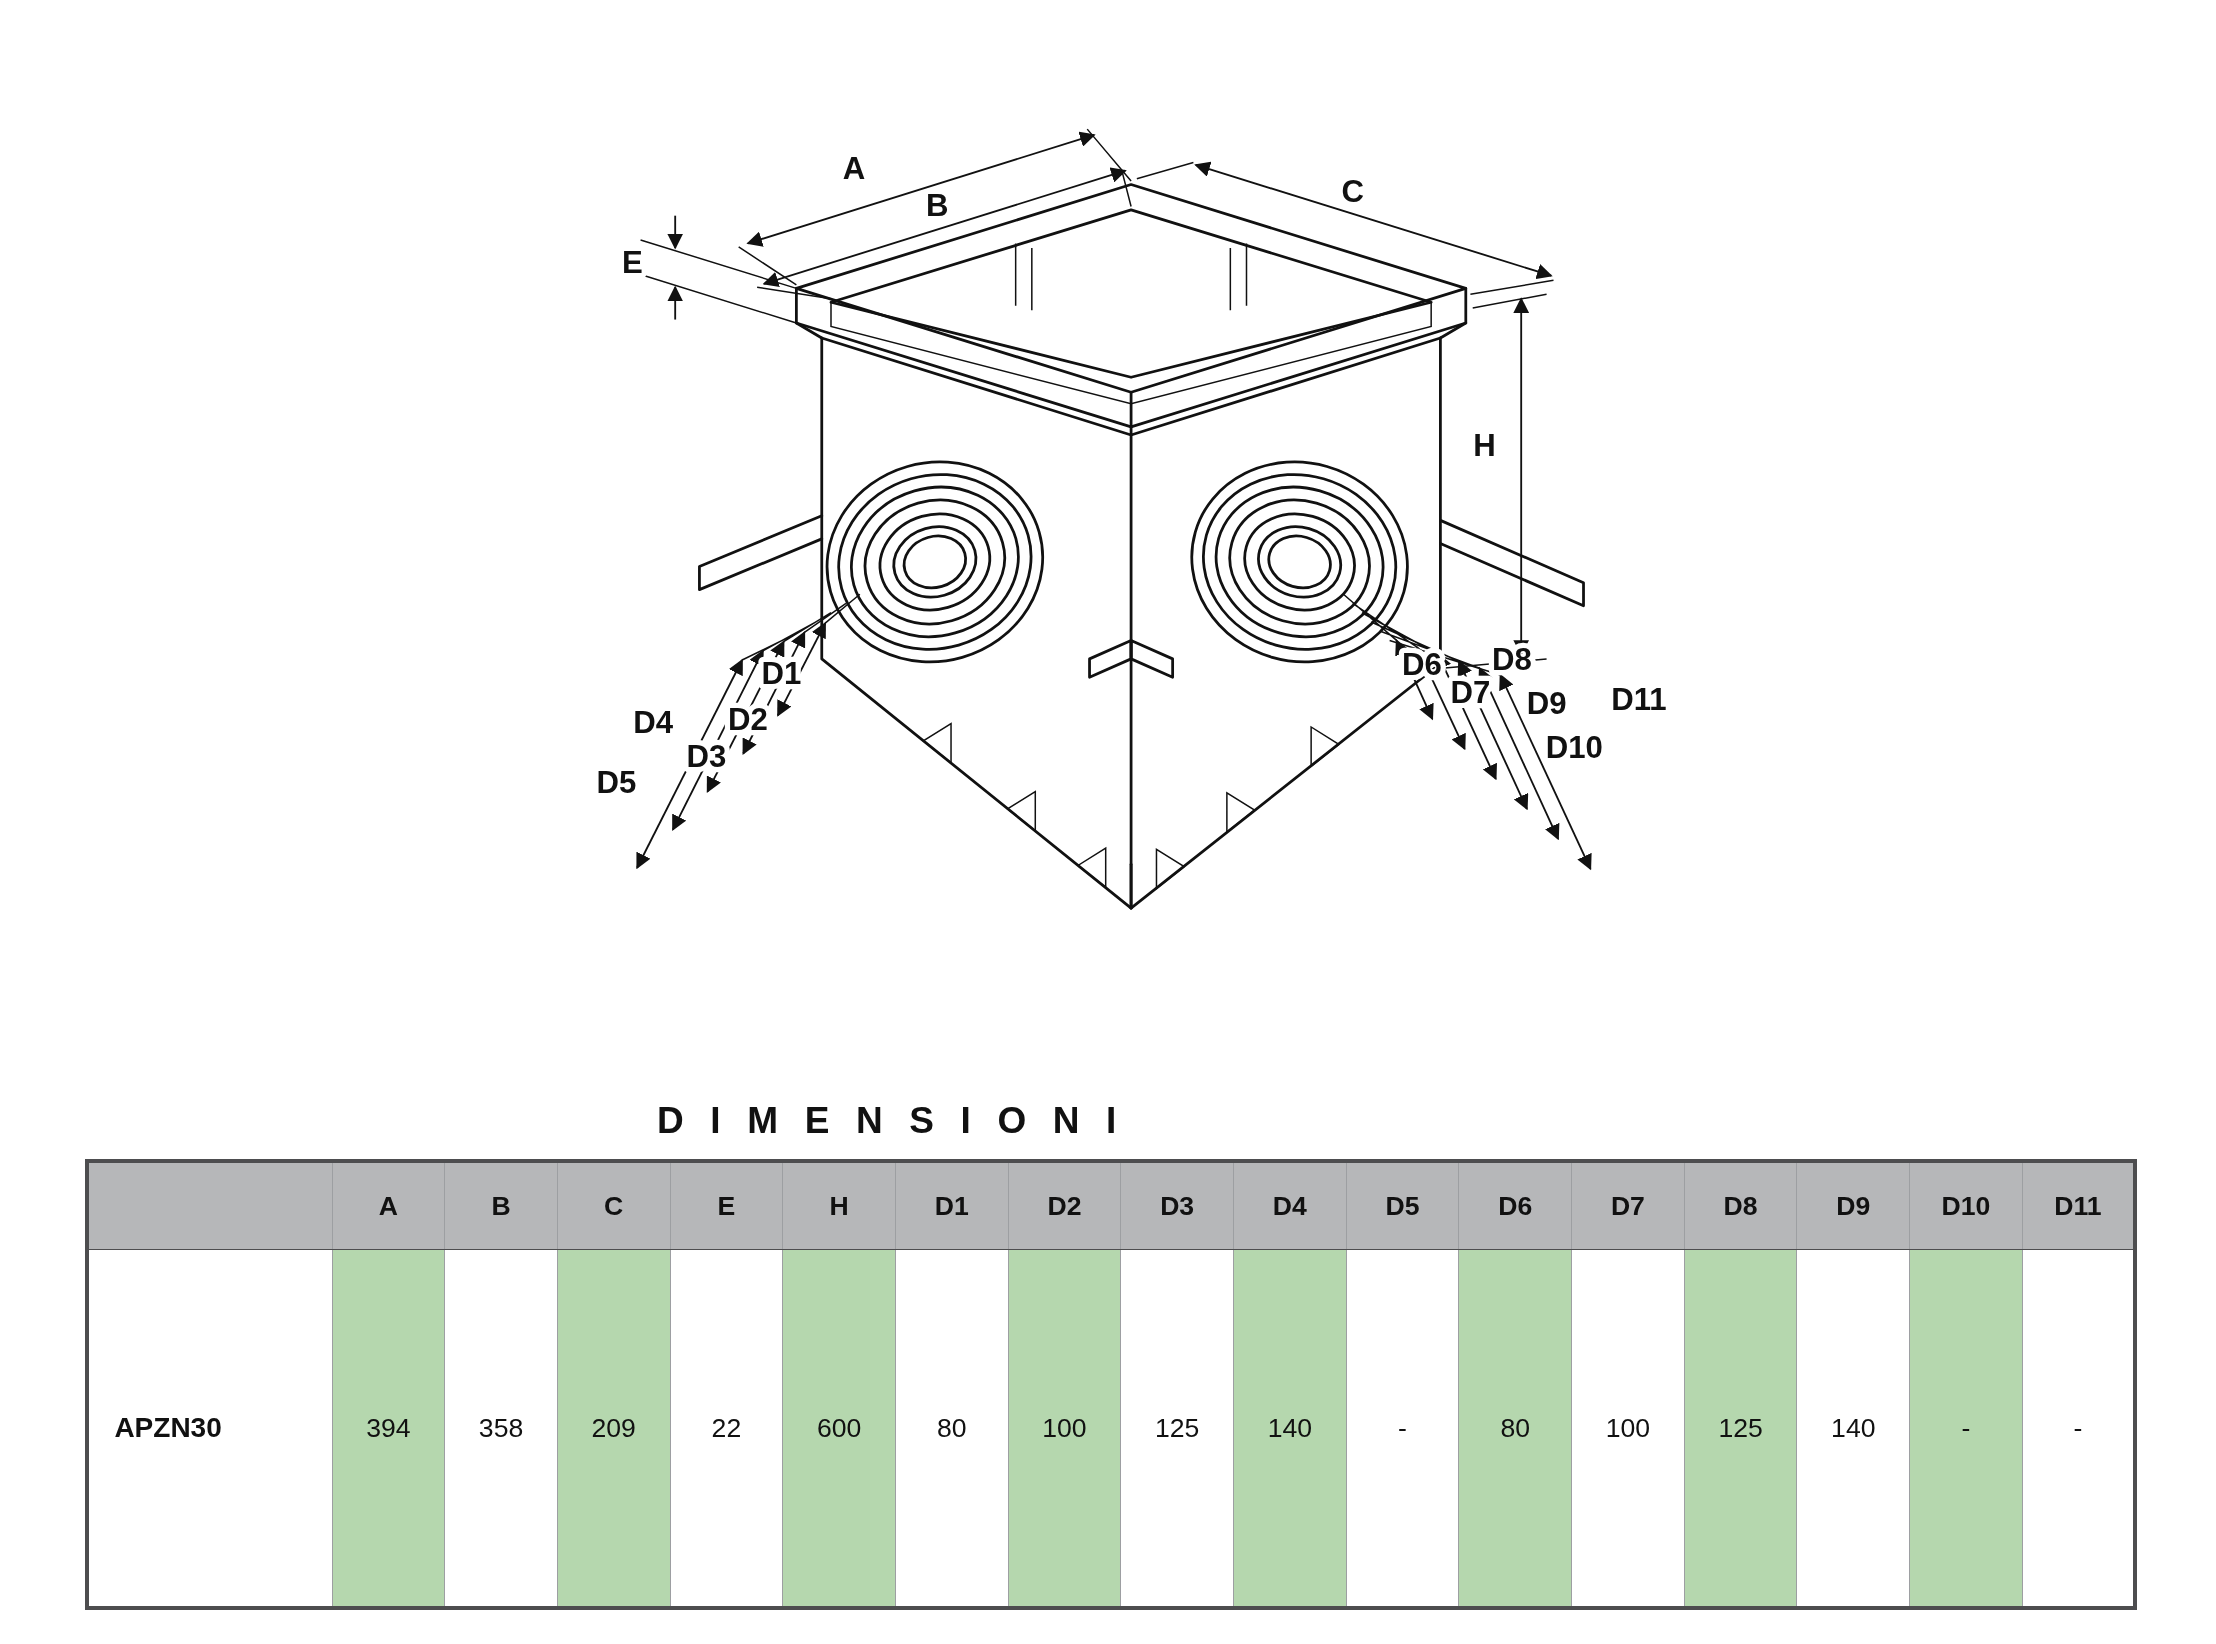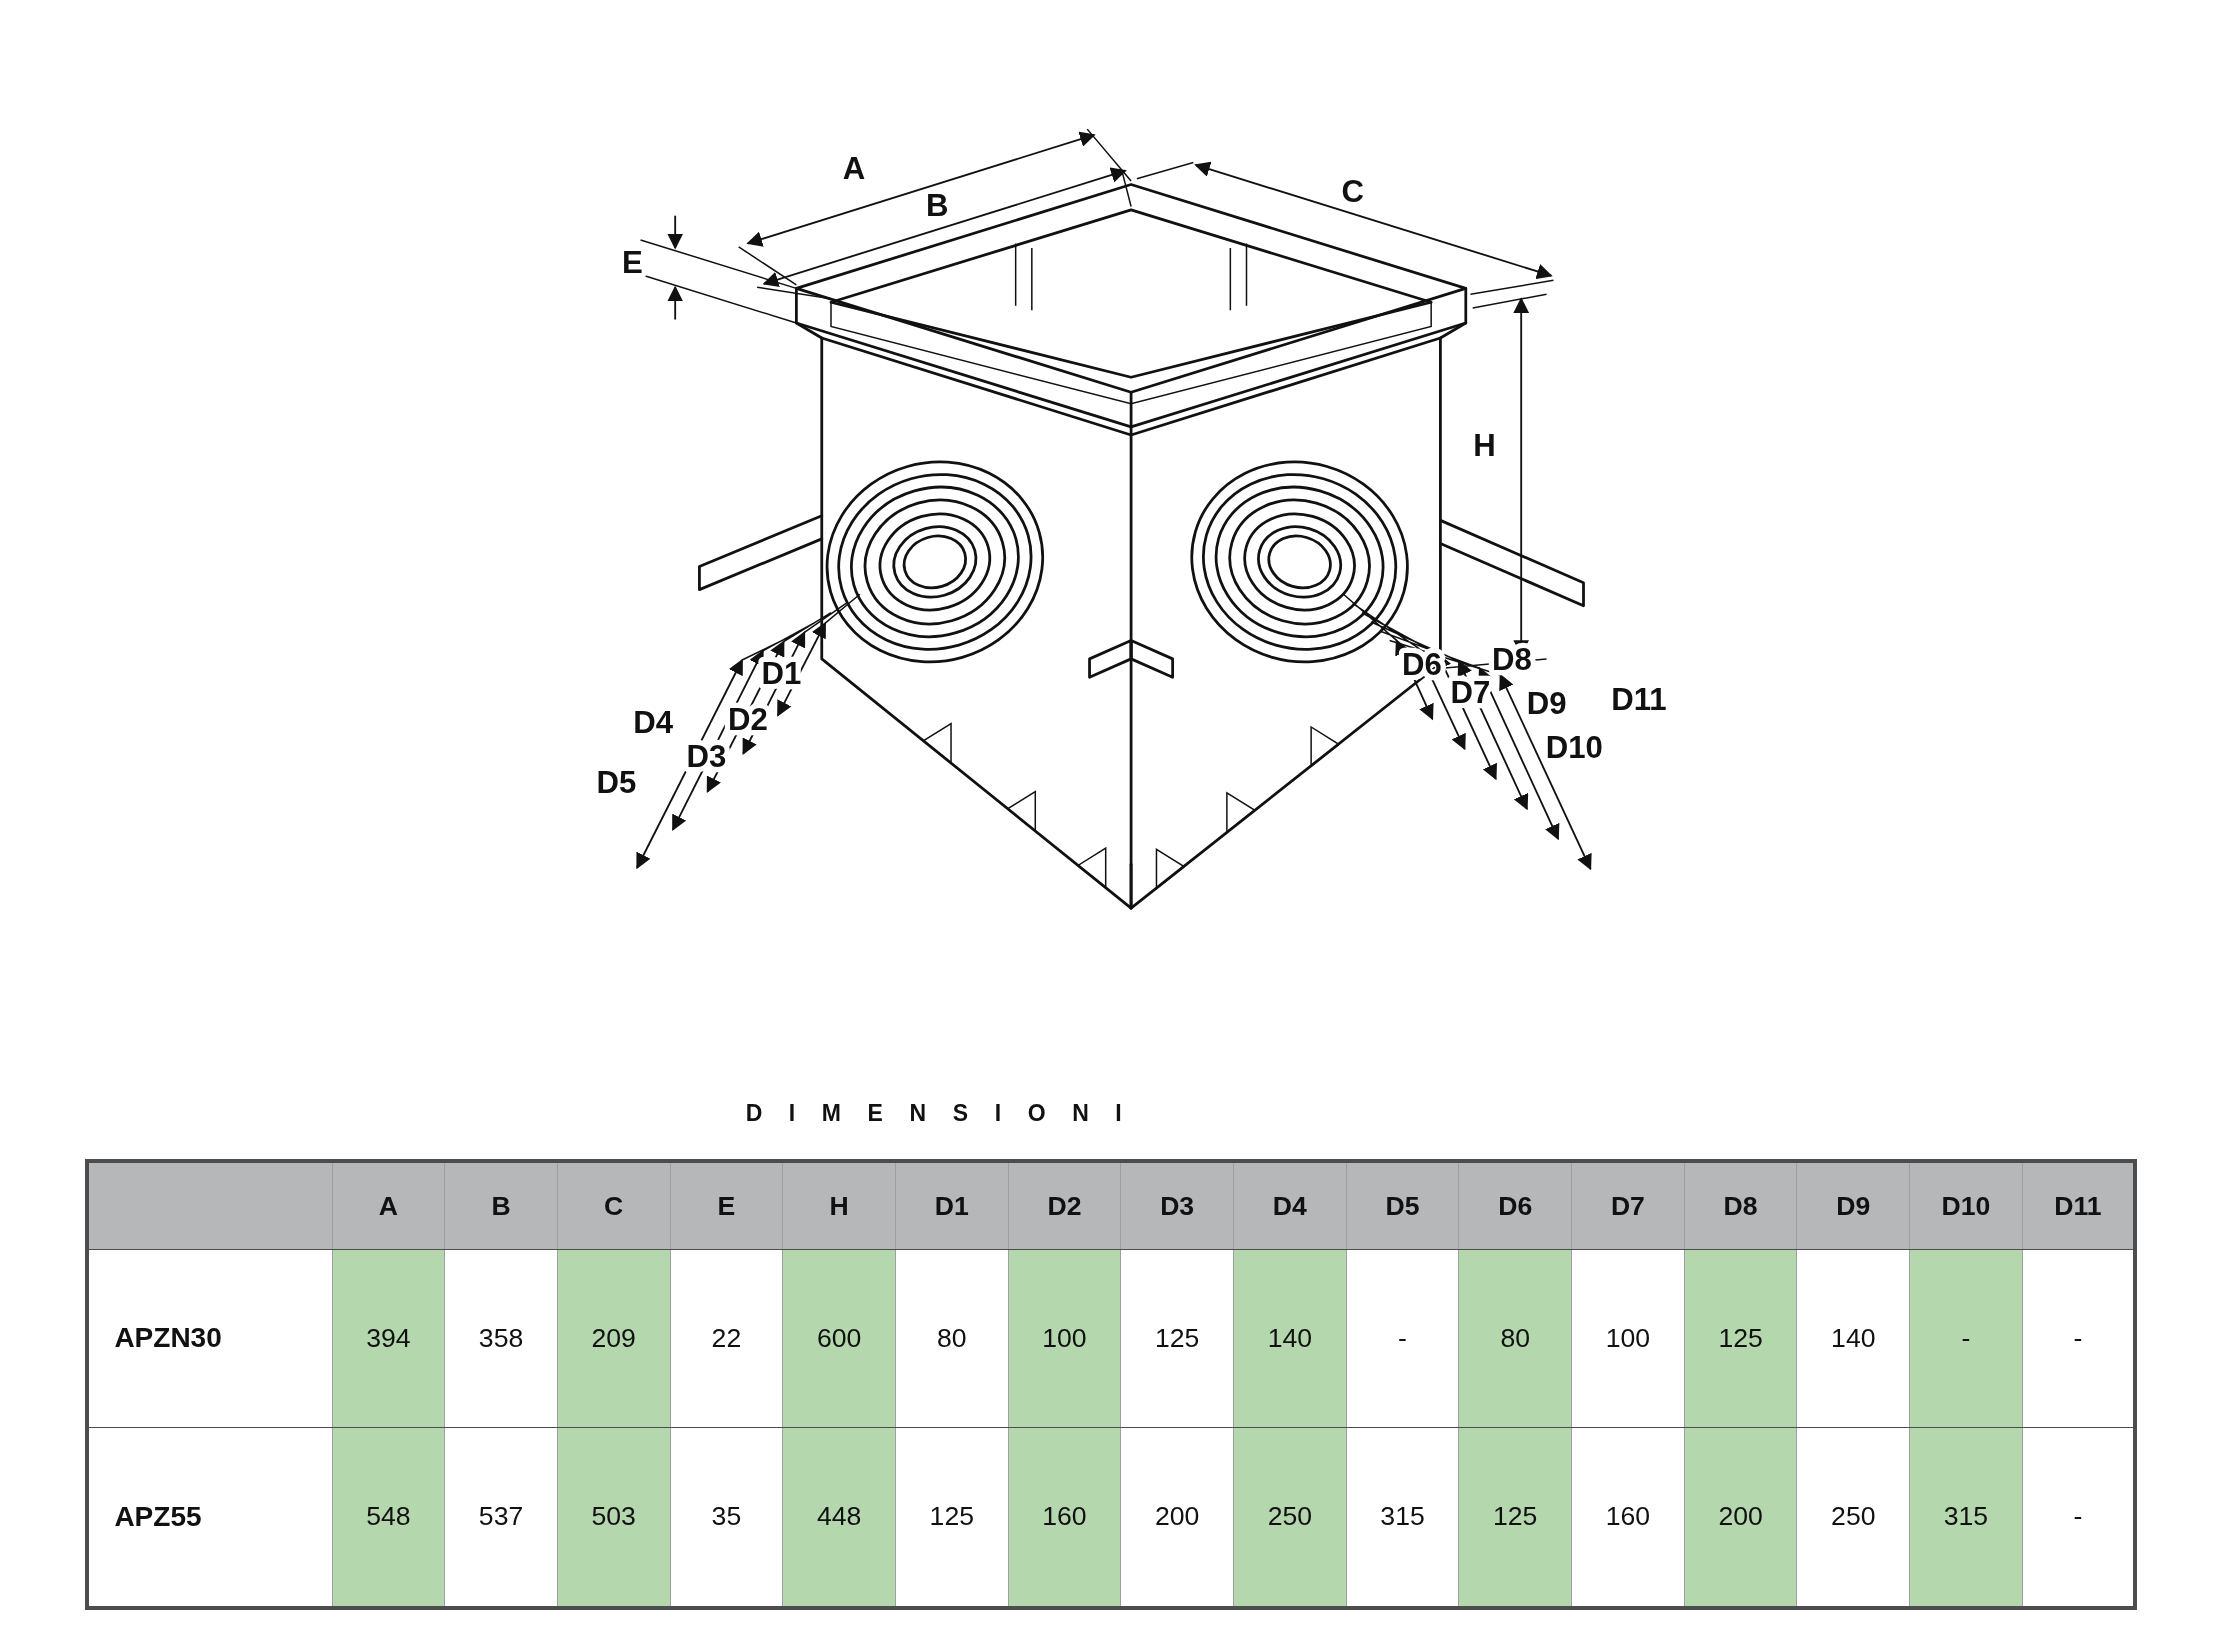--- a/index.html
+++ b/index.html
@@ -7,22 +7,22 @@
         font-family:"Liberation Sans",sans-serif;color:#111;overflow:hidden;}
   #diagram{position:absolute;top:17.3px;left:0;}
 
   
   .outline{stroke:#111;stroke-width:2.4;fill:none;stroke-linejoin:round;stroke-linecap:round;}
   .thin{stroke:#111;stroke-width:1.3;fill:none;}
   .dim{stroke:#111;stroke-width:1.6;fill:none;}
   .lbl{font-family:"Liberation Sans",sans-serif;font-weight:bold;font-size:27px;fill:#111;
        paint-order:stroke;stroke:#fff;stroke-width:9px;stroke-linejoin:round;}
 
-  #title{position:absolute;top:1100px;left:947px;transform:translateX(-50%);
-         font-size:23px;font-weight:bold;letter-spacing:26.6px;white-space:nowrap;color:#111;}
+  #title{position:absolute;top:1100px;left:900px;transform:translateX(-50%);
+         font-size:37px;font-weight:bold;letter-spacing:26.6px;white-space:nowrap;color:#111;}
 
   #dim-table{position:absolute;top:1159px;left:85px;width:2052px;height:451px;
              border-collapse:collapse;table-layout:fixed;
              border:4px solid #4d4d4f;}
   #dim-table th,#dim-table td{
       border-left:1.2px solid #9d9fa2;border-right:1.2px solid #9d9fa2;
       border-top:1.7px solid #4d4d4f;border-bottom:1.7px solid #4d4d4f;
       vertical-align:middle;}
   #dim-table thead th{background:var(--hgray,#b6b7b9);height:84px;
       font-size:26.6px;font-weight:bold;text-align:center;color:#111;}
@@ -204,36 +204,17 @@
           <td>125</td>
           <td class="green">140</td>
           <td>-</td>
           <td class="green">80</td>
           <td>100</td>
           <td class="green">125</td>
           <td>140</td>
           <td class="green">-</td>
           <td>-</td>
         </tr>
-        <tr>
-          <th class="model-cell">APZ55</th>
-          <td class="green">548</td>
-          <td>537</td>
-          <td class="green">503</td>
-          <td>35</td>
-          <td class="green">448</td>
-          <td>125</td>
-          <td class="green">160</td>
-          <td>200</td>
-          <td class="green">250</td>
-          <td>315</td>
-          <td class="green">125</td>
-          <td>160</td>
-          <td class="green">200</td>
-          <td>250</td>
-          <td class="green">315</td>
-          <td>-</td>
-        </tr>
       </tbody>
   </table>
 
 </div>
 
 
 </body></html>

